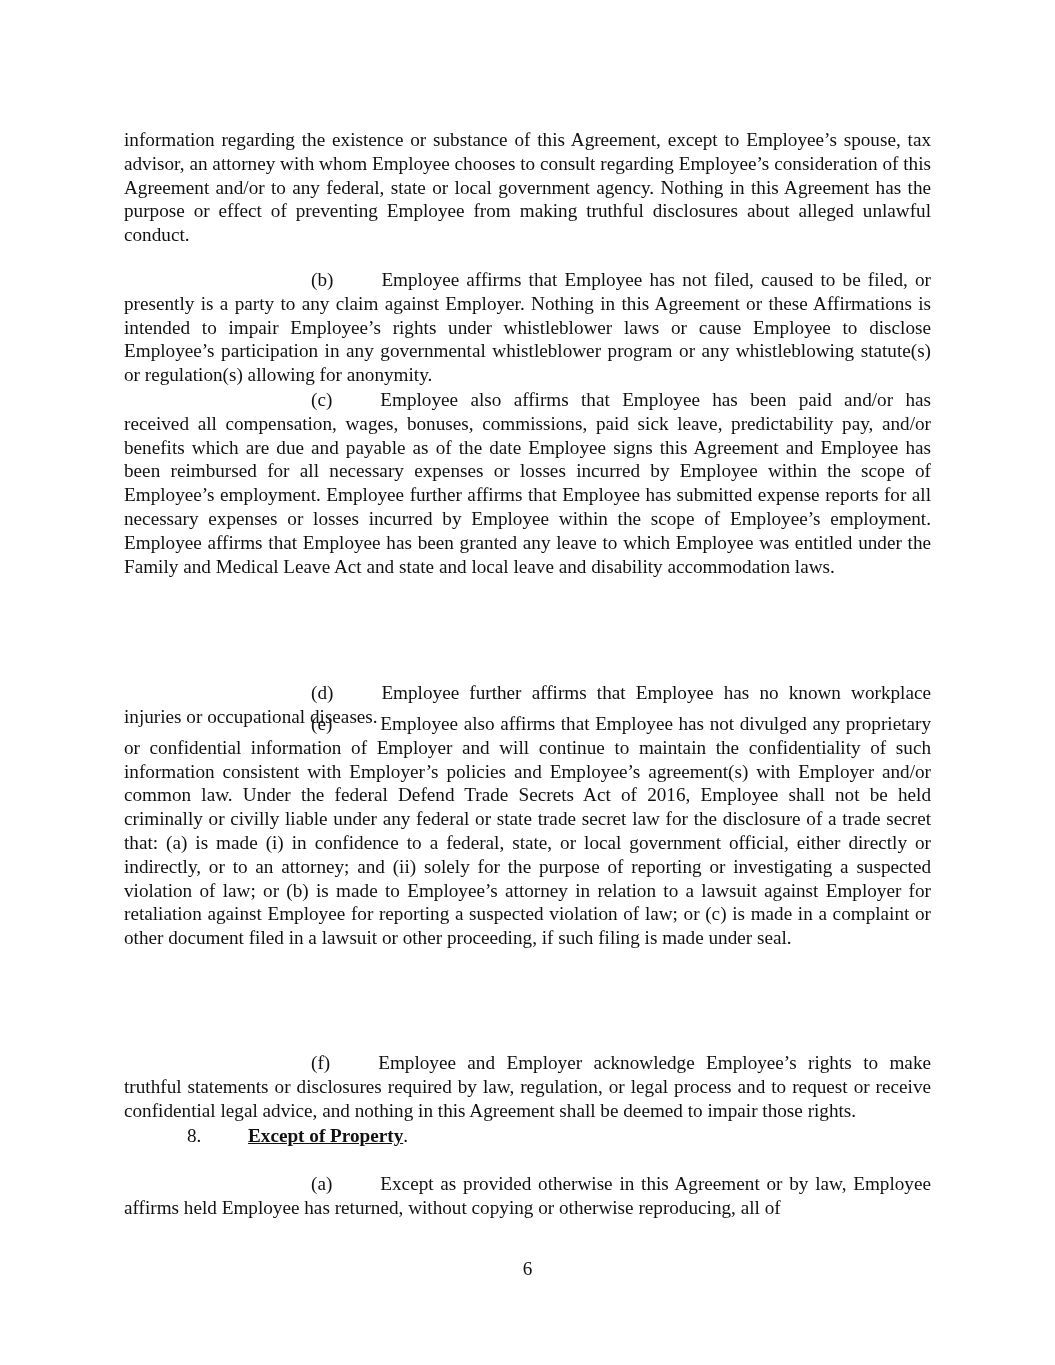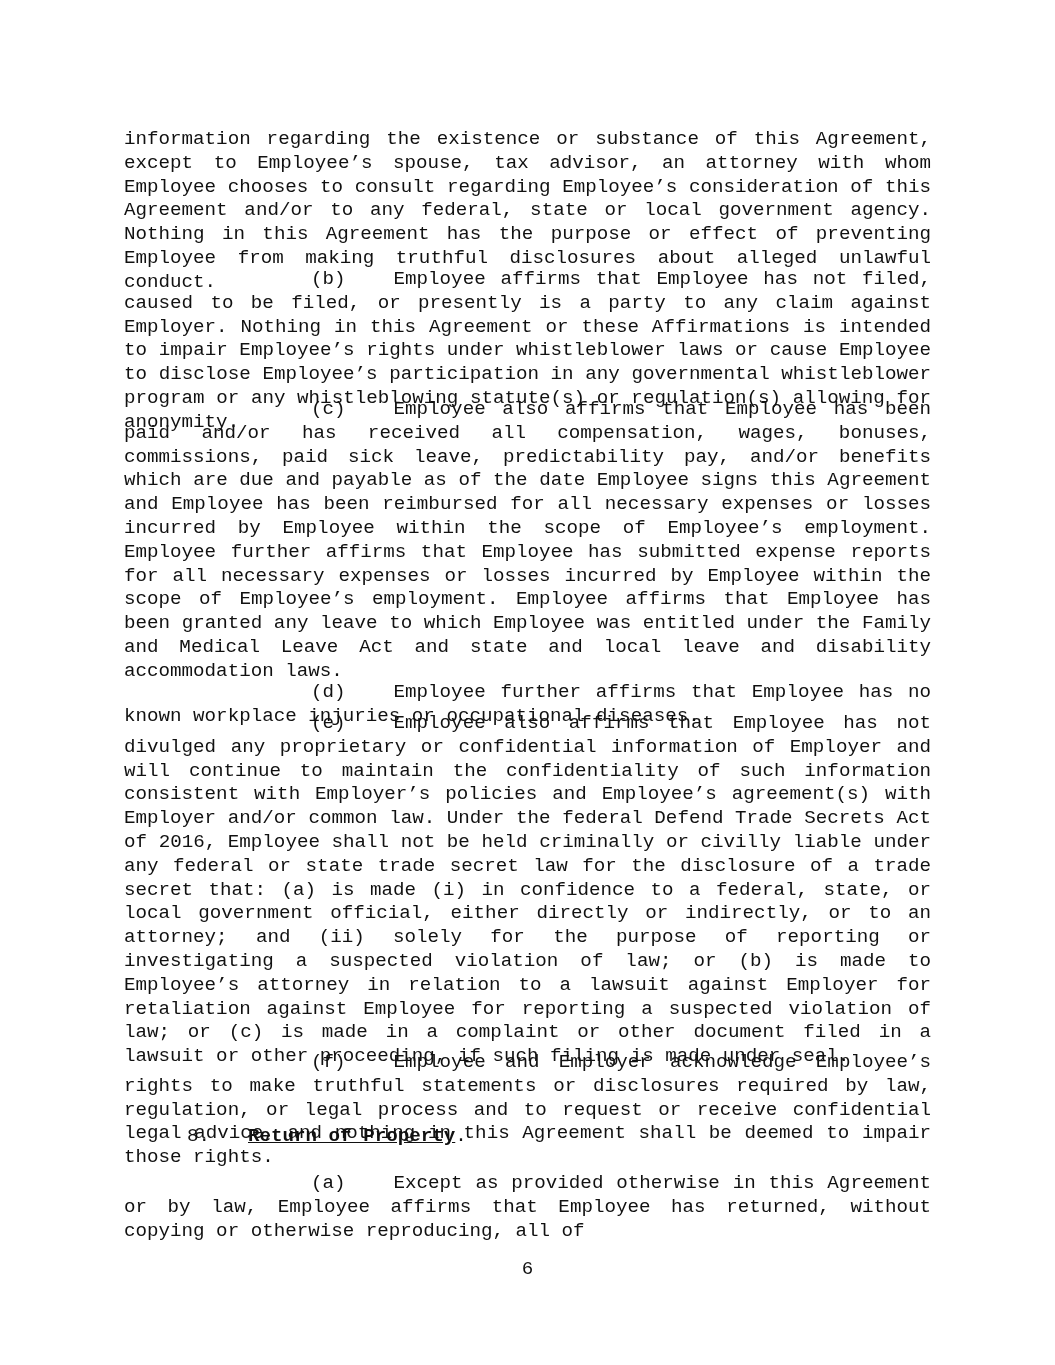--- a/index.html
+++ b/index.html
@@ -1,19 +1,19 @@
 <!DOCTYPE html>
 <html><head>
 <meta charset="utf-8">
 <style>
   html, body { margin: 0; padding: 0; background: #ffffff; }
   body { width: 1055px; height: 1365px; position: relative; overflow: hidden; }
   .page {
     position: absolute; left: 0; top: 0; width: 1055px; height: 1365px; background: #fff;
-    font-family: Liberation Mono, monospace; color: #111; font-size: 19.2px;
+    font-family: Liberation Serif, serif; color: #111; font-size: 19.2px;
   }
   .text-block {
     position: absolute; left: 124px; width: 807px;
     line-height: 23.8px; text-align: justify; text-align-last: left;
   }
   .tab { display: inline-block; width: 48px; }
   .heading {
     position: absolute; left: 187px; top: 1124px; line-height: 24px;
   }
   .heading .num { display: inline-block; width: 61px; }
@@ -27,38 +27,38 @@
 <div class="page">
 
   <div class="text-block" style="top:128px;">
     <span>information regarding the existence or substance of this Agreement, except to Employee’s spouse, tax advisor, an attorney with whom Employee chooses to consult regarding Employee’s consideration of this Agreement and/or to any federal, state or local government agency.  Nothing in this Agreement has the purpose or effect of preventing Employee from making truthful disclosures about alleged unlawful conduct.</span>
   </div>
 
   <div class="text-block" style="top:268px;">
     <span class="lead">(b)</span><span class="tab"></span><span>Employee affirms that Employee has not filed, caused to be filed, or presently is a party to any claim against Employer.  Nothing in this Agreement or these Affirmations is intended to impair Employee’s rights under whistleblower laws or cause Employee to disclose Employee’s participation in any governmental whistleblower program or any whistleblowing statute(s) or regulation(s) allowing for anonymity.</span>
   </div>
 
-  <div class="text-block" style="top:398px;">
+  <div class="text-block" style="top:388px;">
     <span class="lead">(c)</span><span class="tab"></span><span>Employee also affirms that Employee has been paid and/or has received all compensation, wages, bonuses, commissions, paid sick leave, predictability pay, and/or benefits which are due and payable as of the date Employee signs this Agreement and Employee has been reimbursed for all necessary expenses or losses incurred by Employee within the scope of Employee’s employment.   Employee further affirms that Employee has submitted expense reports for all necessary expenses or losses incurred by Employee within the scope of Employee’s employment. Employee affirms that Employee has been granted any leave to which Employee was entitled under the Family and Medical Leave Act and  state and local leave and disability accommodation laws.</span>
   </div>
 
   <div class="text-block" style="top:649px;margin-top:32px;">
     <span class="lead">(d)</span><span class="tab"></span><span>Employee further affirms that Employee has no known workplace injuries or occupational diseases.</span>
   </div>
 
   <div class="text-block" style="top:688px;margin-top:24px;">
     <span class="lead">(e)</span><span class="tab"></span><span>Employee also affirms that Employee has not divulged any proprietary or confidential information of Employer and will continue to maintain the confidentiality of such information consistent with Employer’s policies and Employee’s agreement(s) with Employer and/or common law.  Under the federal Defend Trade Secrets Act of 2016, Employee shall not be held criminally or civilly liable under any federal or state trade secret law for the disclosure of a trade secret that: (a) is made (i) in confidence to a federal, state, or local government official, either directly or indirectly, or to an attorney; and (ii) solely for the purpose of reporting or investigating a suspected violation of law; or (b) is made to Employee’s attorney in relation to a lawsuit against Employer for retaliation against Employee for reporting a suspected violation of law; or (c) is made in a complaint or other document filed in a lawsuit or other proceeding, if such filing is made under seal.</span>
   </div>
 
   <div class="text-block" style="top:1051px;">
     <span class="lead">(f)</span><span class="tab"></span><span>Employee and Employer acknowledge Employee’s rights to make truthful statements or disclosures required by law, regulation, or legal process and to request or receive confidential legal advice, and nothing in this Agreement shall be deemed to impair those rights.</span>
   </div>
 
   <div class="heading">
-    <span class="num">8.</span><span class="title">Return of Property</span><span>.</span>
+    <span class="num">8.</span><span class="title">Except of Property</span><span>.</span>
   </div>
 
   <div class="text-block" style="top:1172px;">
-    <span class="lead">(a)</span><span class="tab"></span><span>Except as provided otherwise in this Agreement or by law, Employee affirms that Employee has returned, without copying or otherwise reproducing, all of</span>
+    <span class="lead">(a)</span><span class="tab"></span><span>Except as provided otherwise in this Agreement or by law, Employee affirms held Employee has returned, without copying or otherwise reproducing, all of</span>
   </div>
 
   <div class="page-number">6</div>
 </div>
 
 </body></html>

